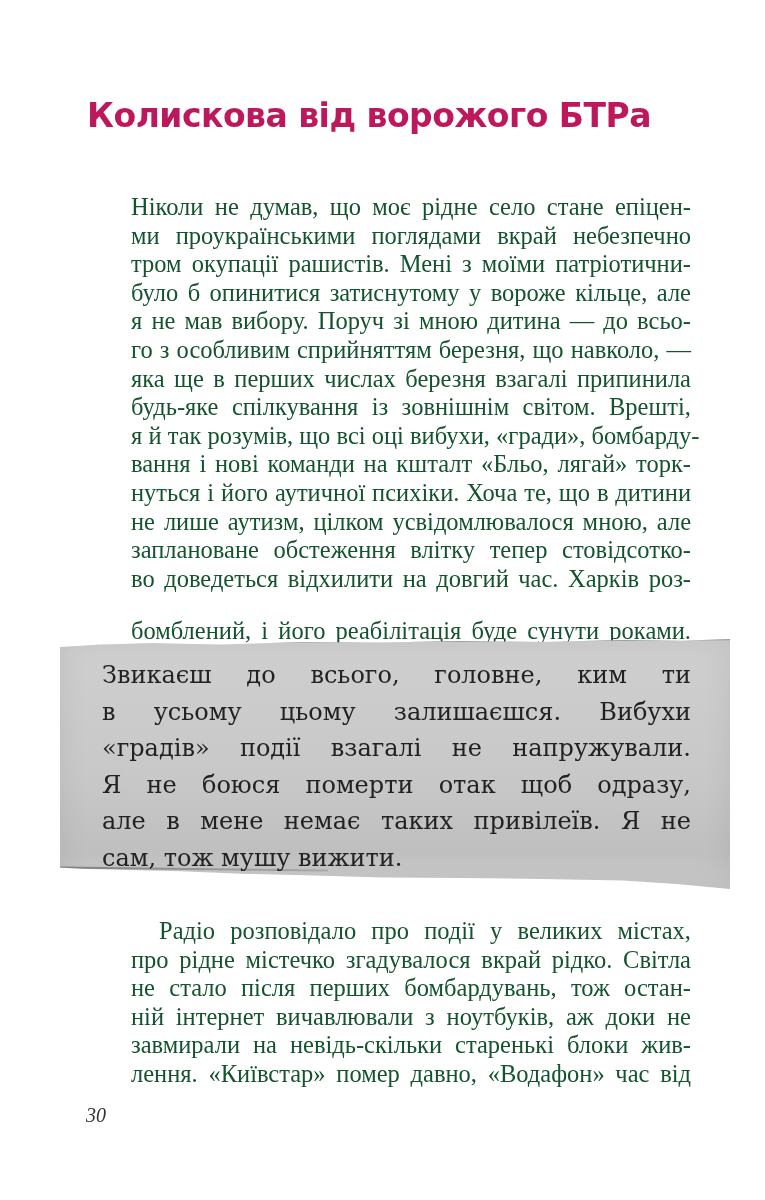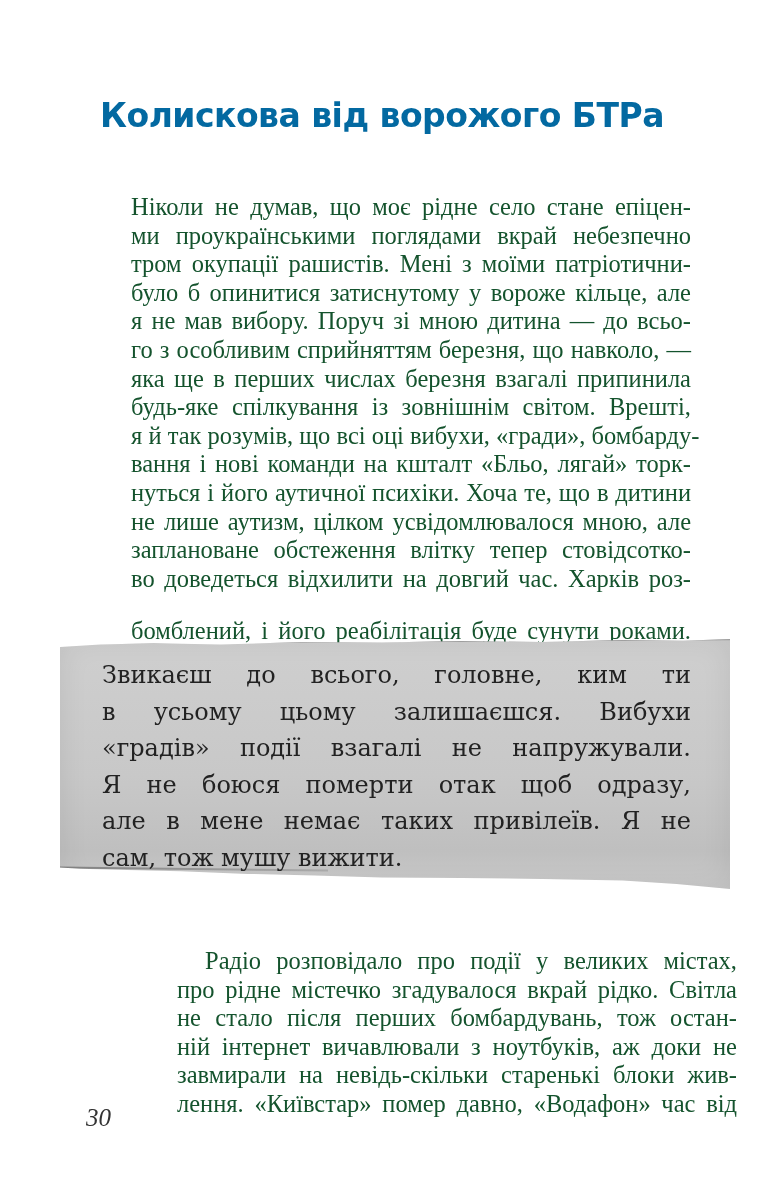--- a/index.html
+++ b/index.html
@@ -9,28 +9,28 @@
     }
     body {
       width: 765px;
       height: 1200px;
       position: relative;
       overflow: hidden;
       color: #2a2a2a;
     }
     .page-title {
       position: absolute;
-      left: 100px;
+      left: 87px;
       top: 96px;
       margin: 0;
       font-family: "DejaVu Sans", sans-serif;
       font-weight: bold;
       font-size: 33px;
       letter-spacing: -0.5px;
-      color: #0369a1;
+      color: #be185d;
       white-space: nowrap;
     }
     .body-text {
       position: absolute;
       left: 131px;
       width: 560px;
       font-family: "Liberation Serif", serif;
       font-size: 24.5px;
       line-height: 28.6px;
       color: #14532d;
@@ -40,21 +40,21 @@
       text-align: justify;
       text-align-last: justify;
       white-space: nowrap;
       height: 28.6px;
     }
     .body-text .line.last {
       text-align-last: justify;
       margin-top: 24px;
     }
     .para-1 { top: 193px; }
-    .para-2 { top: 947px; margin-left: 46px; }
+    .para-2 { top: 917px; }
     .para-2 .line.indent { padding-left: 28px; }
 
     .quote-box {
       position: absolute;
       left: 60px;
       top: 637px;
       width: 670px;
       height: 252px;
       background: linear-gradient(180deg, #cfcfcf 0%, #c8c8c8 55%, #bfbfbf 85%, #cacaca 100%);
       clip-path: polygon(0% 4%, 6% 3%, 14% 2.5%, 24% 3%, 36% 2%, 48% 2.2%, 60% 1.6%, 72% 2%, 84% 1.2%, 93% 1.5%, 100% 0.8%,
@@ -96,21 +96,21 @@
     }
     .quote-text .line.last {
       text-align-last: left;
     }
     .page-number {
       position: absolute;
       left: 86px;
       top: 1104px;
       font-family: "Liberation Serif", serif;
       font-style: italic;
-      font-size: 25px;
+      font-size: 20px;
       color: #333;
     }
   </style>
 </head>
 <body>
 
 <h1 class="page-title">Колискова від ворожого БТРа</h1>
 
 <div class="body-text para-1">
   <span class="line">Ніколи не думав, що моє рідне село стане епіцен-</span>

